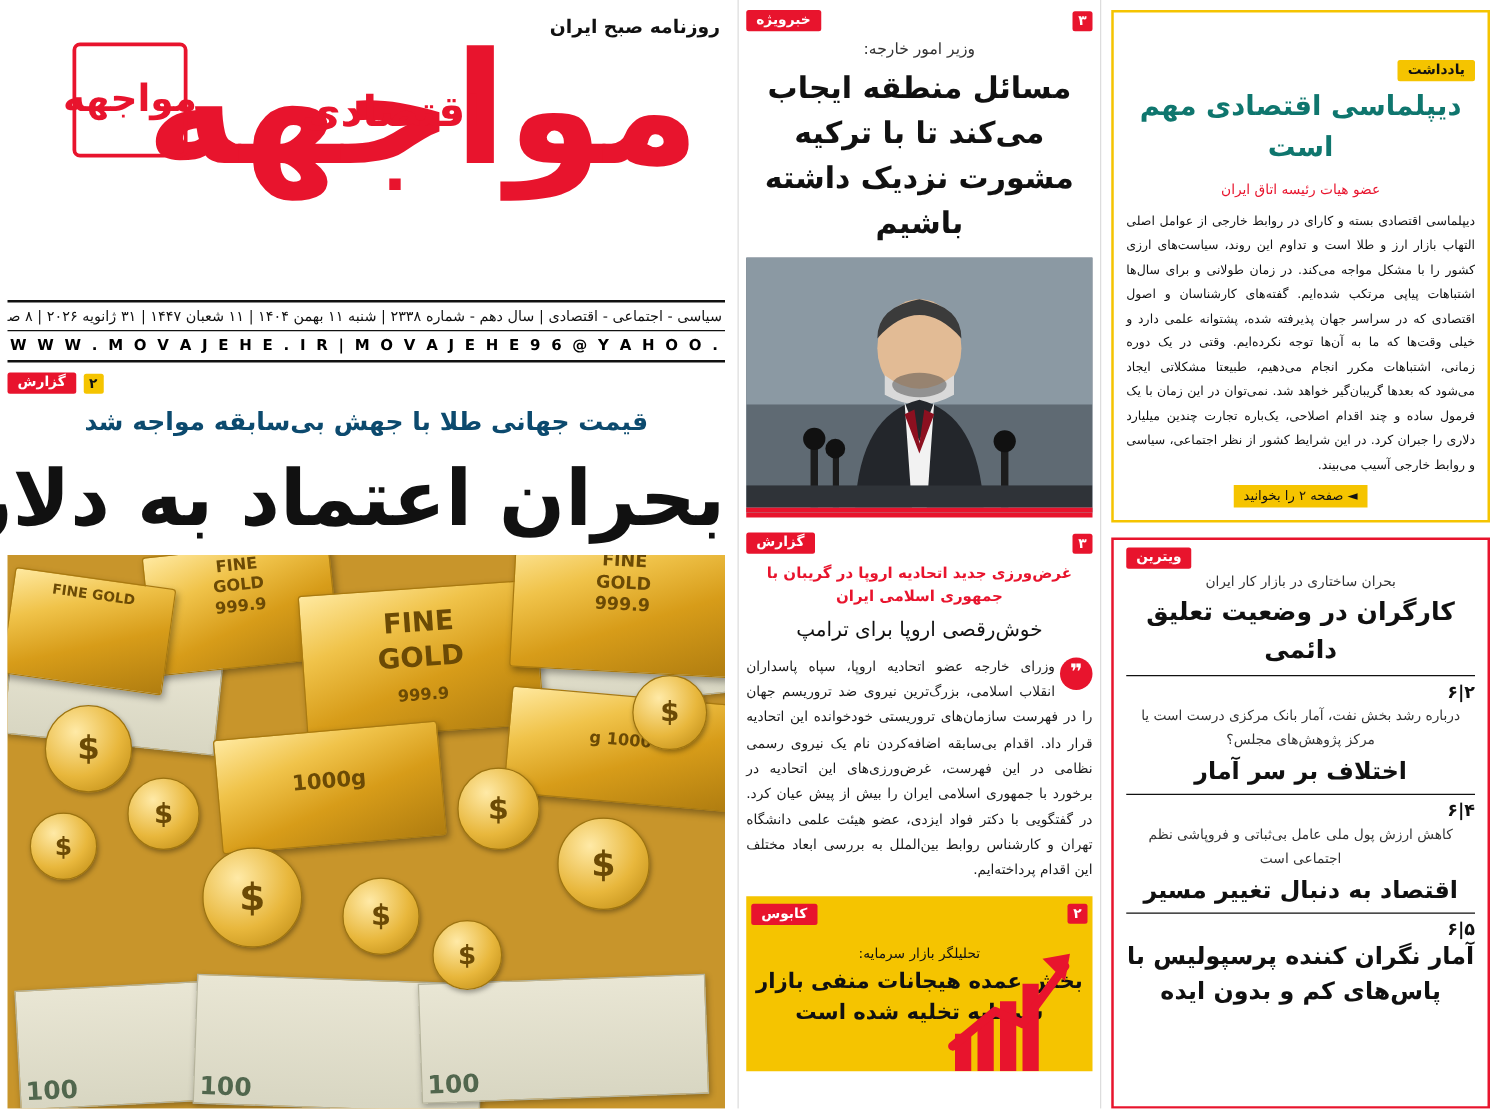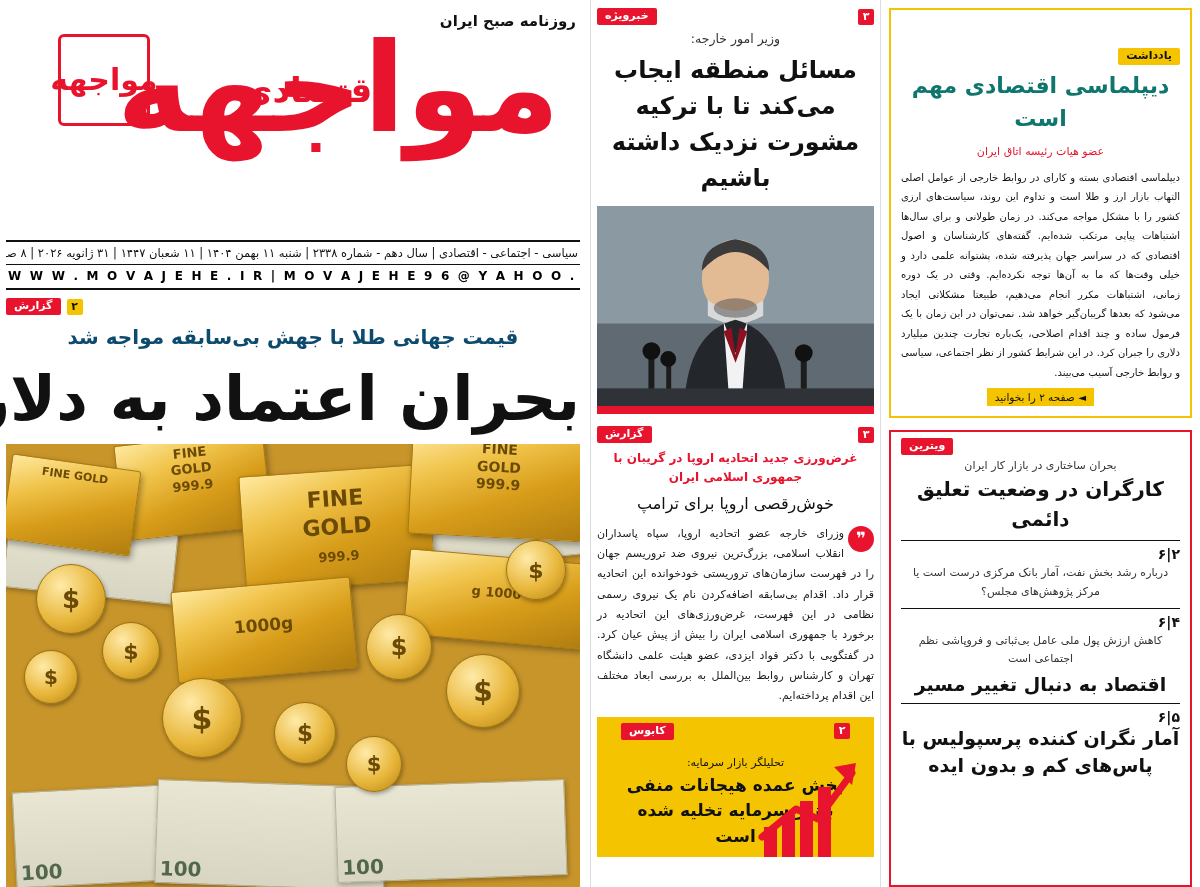--- a/index.html
+++ b/index.html
@@ -271,21 +271,21 @@
     font-size: 17px;
     font-weight: bold;
     display: flex; align-items: center; justify-content: center;
     margin: 2px 0 2px 4px;
   }
   .yellow-box {
     margin-top: 10px;
     background: #f5c400;
     position: relative;
     height: 140px;
-    padding: 6px 24px;
+    padding: 6px 4px;
     overflow: hidden;
   }
   .yellow-box .tagrow {
     display: flex; flex-direction: row-reverse;
     justify-content: space-between; align-items: center;
   }
   .yb-kicker {
     text-align: center;
     font-size: 11px;
     color: #111;
@@ -552,20 +552,21 @@
     <div class="vitrin">
       <div class="vitrin-tagrow">
         <span class="tag">ویترین</span>
       </div>
       <div class="v-kicker">بحران ساختاری در بازار کار ایران</div>
       <div class="v-title">کارگران در وضعیت تعلیق دائمی</div>
 
       <div class="v-item">
         <div class="v-pages">۲|۶</div>
         <div class="v-desc">درباره رشد بخش نفت، آمار بانک مرکزی درست است یا مرکز پژوهش‌های مجلس؟</div>
+        <div class="v-head">اختلاف بر سر آمار</div>
       </div>
 
       <div class="v-item">
         <div class="v-pages">۴|۶</div>
         <div class="v-desc">کاهش ارزش پول ملی عامل بی‌ثباتی و فروپاشی نظم اجتماعی است</div>
         <div class="v-head">اقتصاد به دنبال تغییر مسیر</div>
       </div>
 
       <div class="v-item">
         <div class="v-pages">۵|۶</div>

